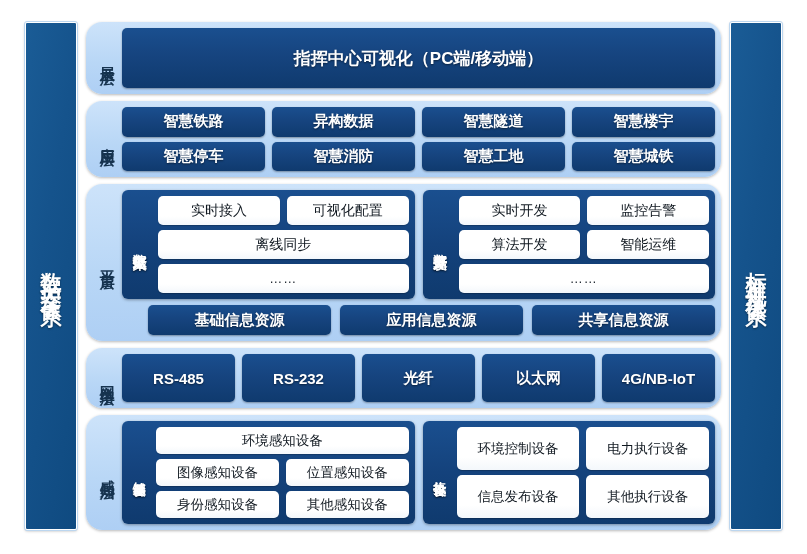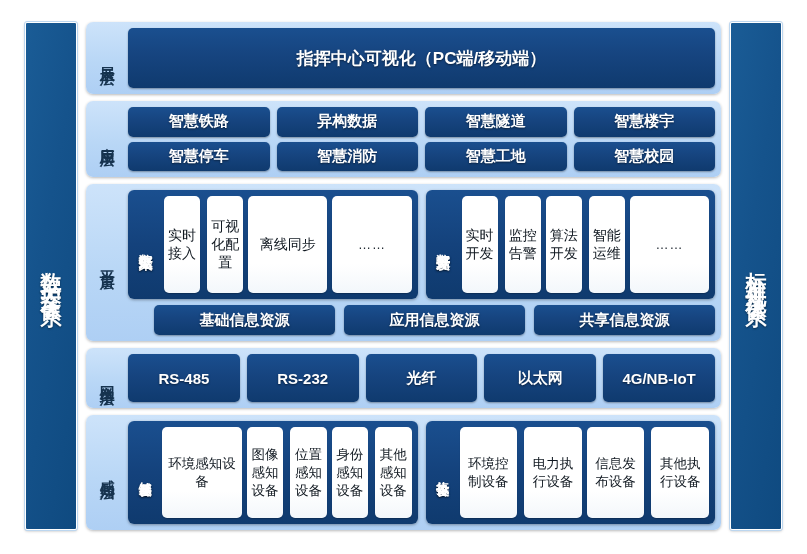--- a/index.html
+++ b/index.html
@@ -51,26 +51,25 @@
   .stack {
     flex: 1 1 auto;
     display: flex;
     flex-direction: column;
     gap: 7px;
     min-width: 0;
   }
 
   .layer {
     background: linear-gradient(180deg, #cde3fa 0%, #b9d7f6 55%, #aecff4 100%);
-    border-radius: 7px;
+    border-radius: 16px;
     box-shadow: 0 1px 3px rgba(0,0,0,.28);
     display: flex;
     align-items: stretch;
     padding: 6px;
-    gap: 6px;
     min-height: 0;
   }
   .layer-display  { flex: 0 0 72px; }
   .layer-app      { flex: 0 0 76px; }
   .layer-platform { flex: 1 1 auto; }
   .layer-network  { flex: 0 0 60px; }
   .layer-sense    { flex: 0 0 115px; }
 
   
   .layer-name {
@@ -142,21 +141,21 @@
     display: flex;
     align-items: center;
     justify-content: center;
     letter-spacing: 1px;
     line-height: 1.05;
     text-shadow: 0 1px 2px rgba(0,0,0,.5);
   }
   .group-body {
     flex: 1 1 auto;
     display: flex;
-    flex-direction: row;
+    flex-direction: column;
     gap: 5px;
     min-width: 0;
   }
   .group-row { display: flex; gap: 7px; flex: 1 1 0; min-height: 0; }
 
   
   .tile {
     background: linear-gradient(180deg, #ffffff 0%, #ffffff 70%, #f3f7fb 100%);
     color: #101820;
     border-radius: 5px;
@@ -206,21 +205,21 @@
         <div class="row">
           <div class="chip">智慧铁路</div>
           <div class="chip">异构数据</div>
           <div class="chip">智慧隧道</div>
           <div class="chip">智慧楼宇</div>
         </div>
         <div class="row">
           <div class="chip">智慧停车</div>
           <div class="chip">智慧消防</div>
           <div class="chip">智慧工地</div>
-          <div class="chip">智慧校园</div>
+          <div class="chip">智慧城铁</div>
         </div>
       </div>
     </div>
 
     <div class="layer layer-platform">
       <div class="layer-name">平台层</div>
       <div class="layer-body platform-body">
 
         <div class="platform-groups">
 

